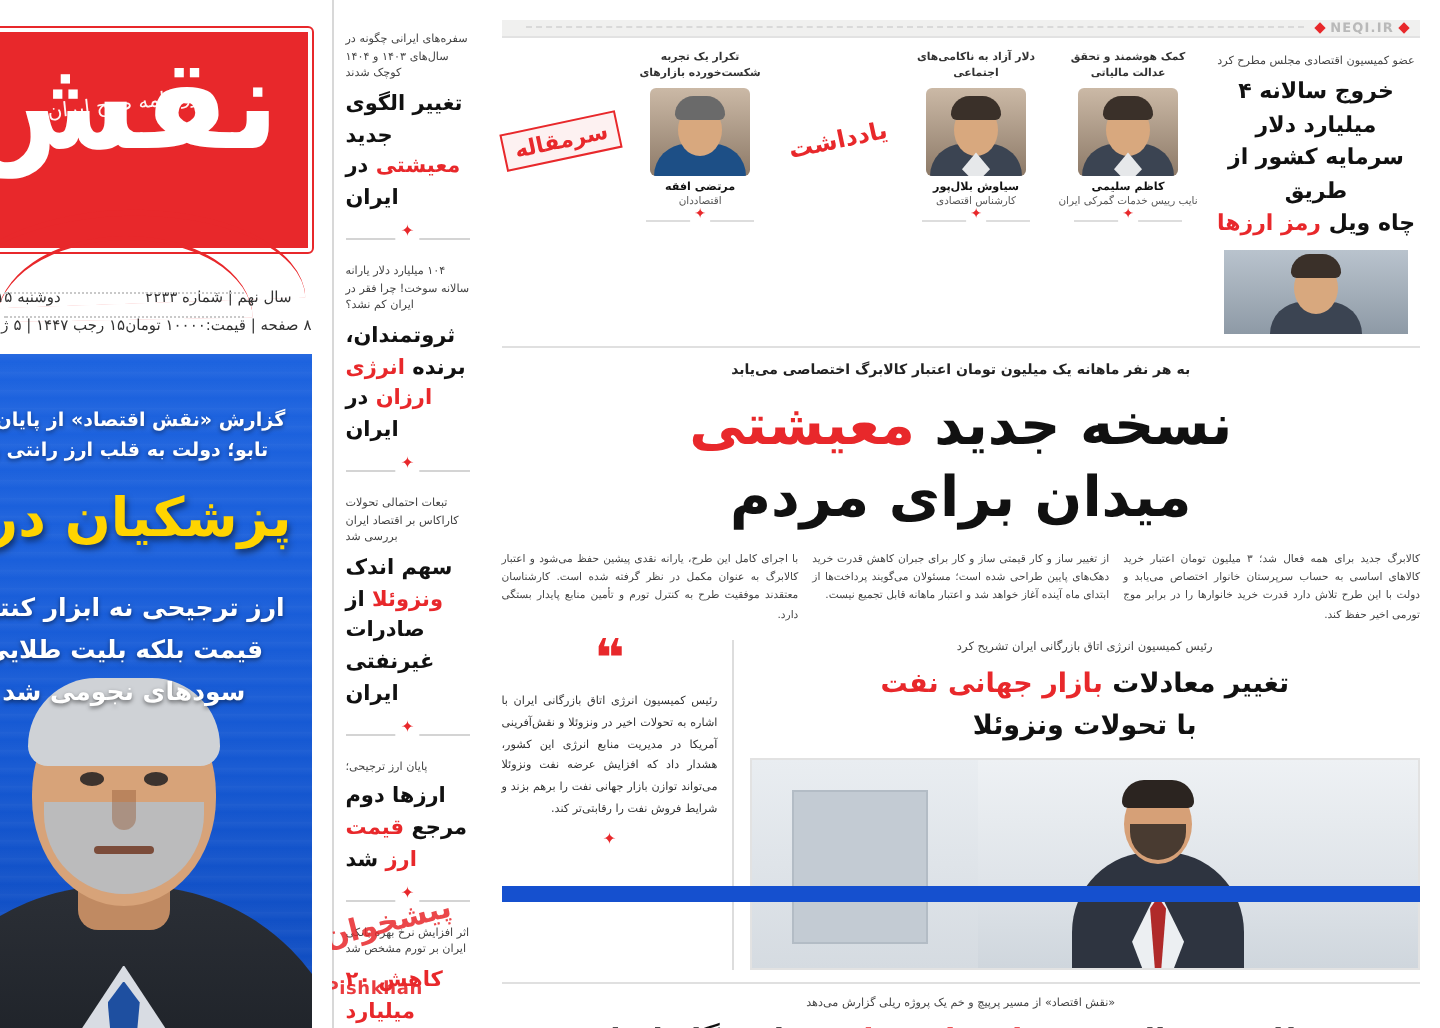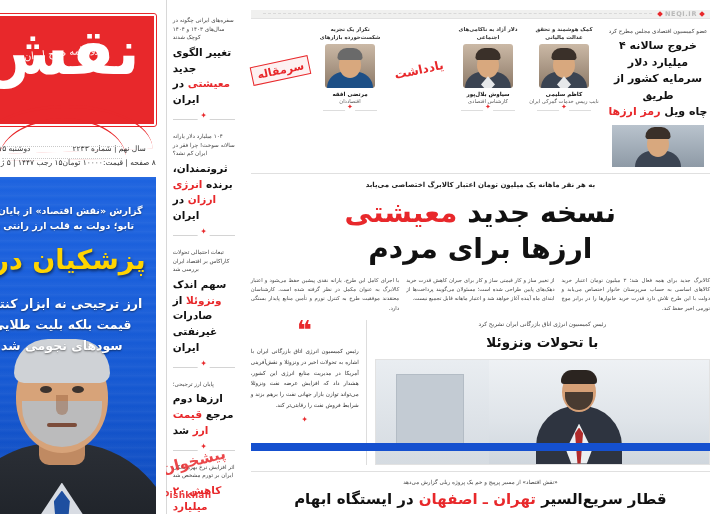--- a/index.html
+++ b/index.html
@@ -378,34 +378,37 @@
       </div>
     </div>
 
     <div class="lead">
       <div class="lead-main">
         <div class="lead-kicker">به هر نفر ماهانه یک میلیون تومان اعتبار کالابرگ اختصاصی می‌یابد</div>
         <div class="lead-title">
           <div>
             <span>نسخه جدید </span><span class="accent">معیشتی</span>
           </div>
-          <div>ارزها برای مردم</div>
+          <div>میدان برای مردم</div>
         </div>
         <div class="lead-body">
           <div class="col">کالابرگ جدید برای همه فعال شد؛ ۳ میلیون تومان اعتبار خرید کالاهای اساسی به حساب سرپرستان خانوار اختصاص می‌یابد و دولت با این طرح تلاش دارد قدرت خرید خانوارها را در برابر موج تورمی اخیر حفظ کند.</div>
           <div class="col">از تغییر ساز و کار قیمتی ساز و کار برای جبران کاهش قدرت خرید دهک‌های پایین طراحی شده است؛ مسئولان می‌گویند پرداخت‌ها از ابتدای ماه آینده آغاز خواهد شد و اعتبار ماهانه قابل تجمیع نیست.</div>
           <div class="col">با اجرای کامل این طرح، یارانه نقدی پیشین حفظ می‌شود و اعتبار کالابرگ به عنوان مکمل در نظر گرفته شده است. کارشناسان معتقدند موفقیت طرح به کنترل تورم و تأمین منابع پایدار بستگی دارد.</div>
         </div>
       </div>
     </div>
 
     <div class="r-mid">
       <div class="oil">
         <div class="oil-kicker">رئیس کمیسیون انرژی اتاق بازرگانی ایران تشریح کرد</div>
         <div class="oil-title">
+          <div>
+            <span>تغییر معادلات </span><span class="accent">بازار جهانی نفت</span>
+          </div>
           <div>با تحولات ونزوئلا</div>
         </div>
         <div class="oil-photo">
           <span class="oil-wall"></span>
           <span class="oil-door"></span>
           <span class="oil-person">
             <span class="o-body"></span>
             <span class="o-shirt"></span>
             <span class="o-tie"></span>
             <span class="o-head"></span>

